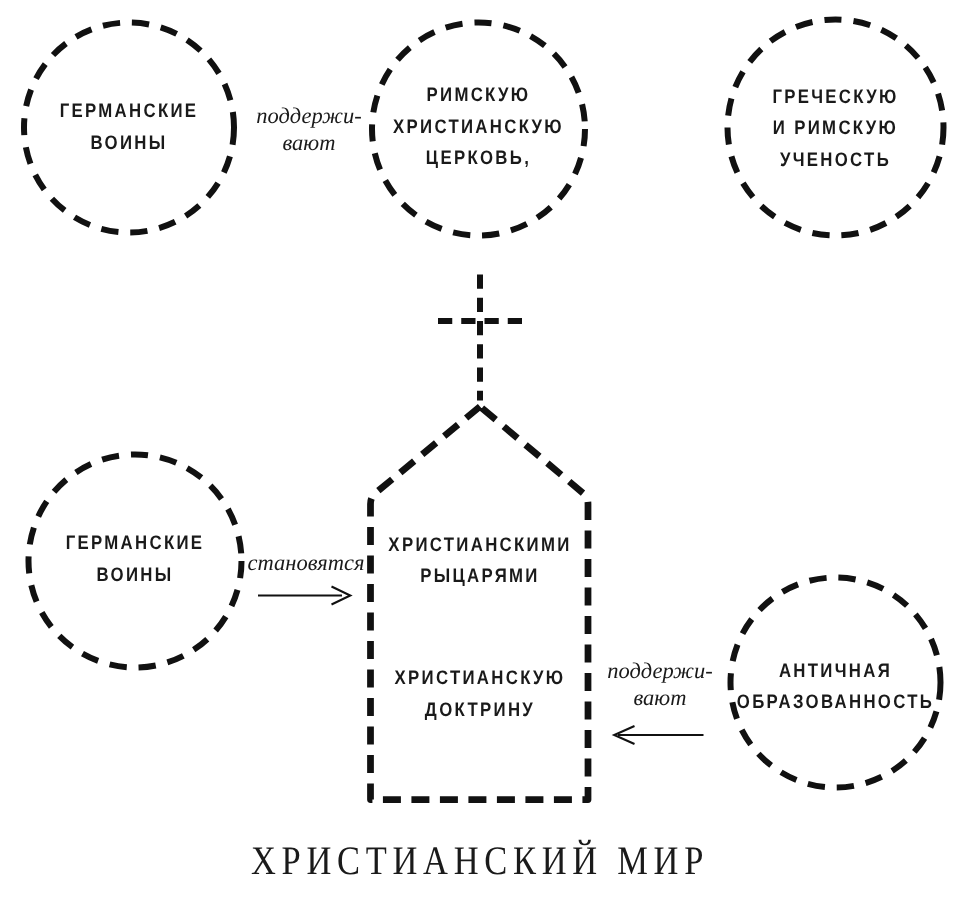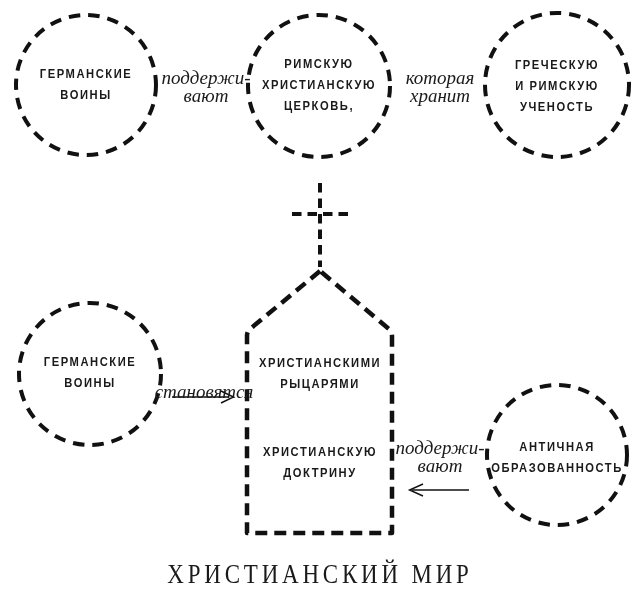--- a/index.html
+++ b/index.html
@@ -23,21 +23,21 @@
     line-height: 21px;
     color: #1a1a1a;
     white-space: nowrap;
   }
   .hand-label {
     position: absolute;
     transform: translate(-50%, -50%);
     text-align: center;
     font-family: "Liberation Serif", serif;
     font-style: italic;
-    font-size: 19px;
+    font-size: 15px;
     line-height: 18px;
     color: #1a1a1a;
     white-space: nowrap;
   }
   .main-title {
     position: absolute;
     left: 320px;
     top: 574px;
     transform: translate(-50%, -50%) scaleX(0.85);
     font-family: "Liberation Serif", serif;
@@ -51,21 +51,21 @@
   .pos-c1 { left: 86px;  top: 84px;  }
   .pos-c2 { left: 319px; top: 84px;  }
   .pos-c3 { left: 557px; top: 85px;  }
   .pos-c4 { left: 90px;  top: 372px; }
   .pos-c5 { left: 557px; top: 457px; }
   .pos-knights  { left: 320px; top: 373px; }
   .pos-doctrine { left: 320px; top: 462px; }
   
   .pos-l1 { left: 206px; top: 87px;  }
   .pos-l2 { left: 440px; top: 87px;  }
-  .pos-l3 { left: 204px; top: 392px; }
+  .pos-l3 { left: 204px; top: 376px; }
   .pos-l4 { left: 440px; top: 457px; }
 </style>
 </head>
 <body>
 
 <div class="canvas">
 
   <svg class="shapes" viewBox="0 0 639 603" xmlns="http://www.w3.org/2000/svg">
 
     <circle cx="86" cy="85" r="70" fill="none" stroke="#111" stroke-width="4" stroke-dasharray="11.5 8"></circle>
@@ -127,24 +127,20 @@
   <div class="node-text pos-doctrine">
     <div>ХРИСТИАНСКУЮ</div>
     <div>ДОКТРИНУ</div>
   </div>
 
   <div class="hand-label pos-l1">
     <div>поддержи-</div>
     <div>вают</div>
   </div>
 
-  <div class="hand-label pos-l2">
-    <div>которая</div>
-    <div>хранит</div>
-  </div>
 
   <div class="hand-label pos-l3">
     <div>становятся</div>
   </div>
 
   <div class="hand-label pos-l4">
     <div>поддержи-</div>
     <div>вают</div>
   </div>
 

